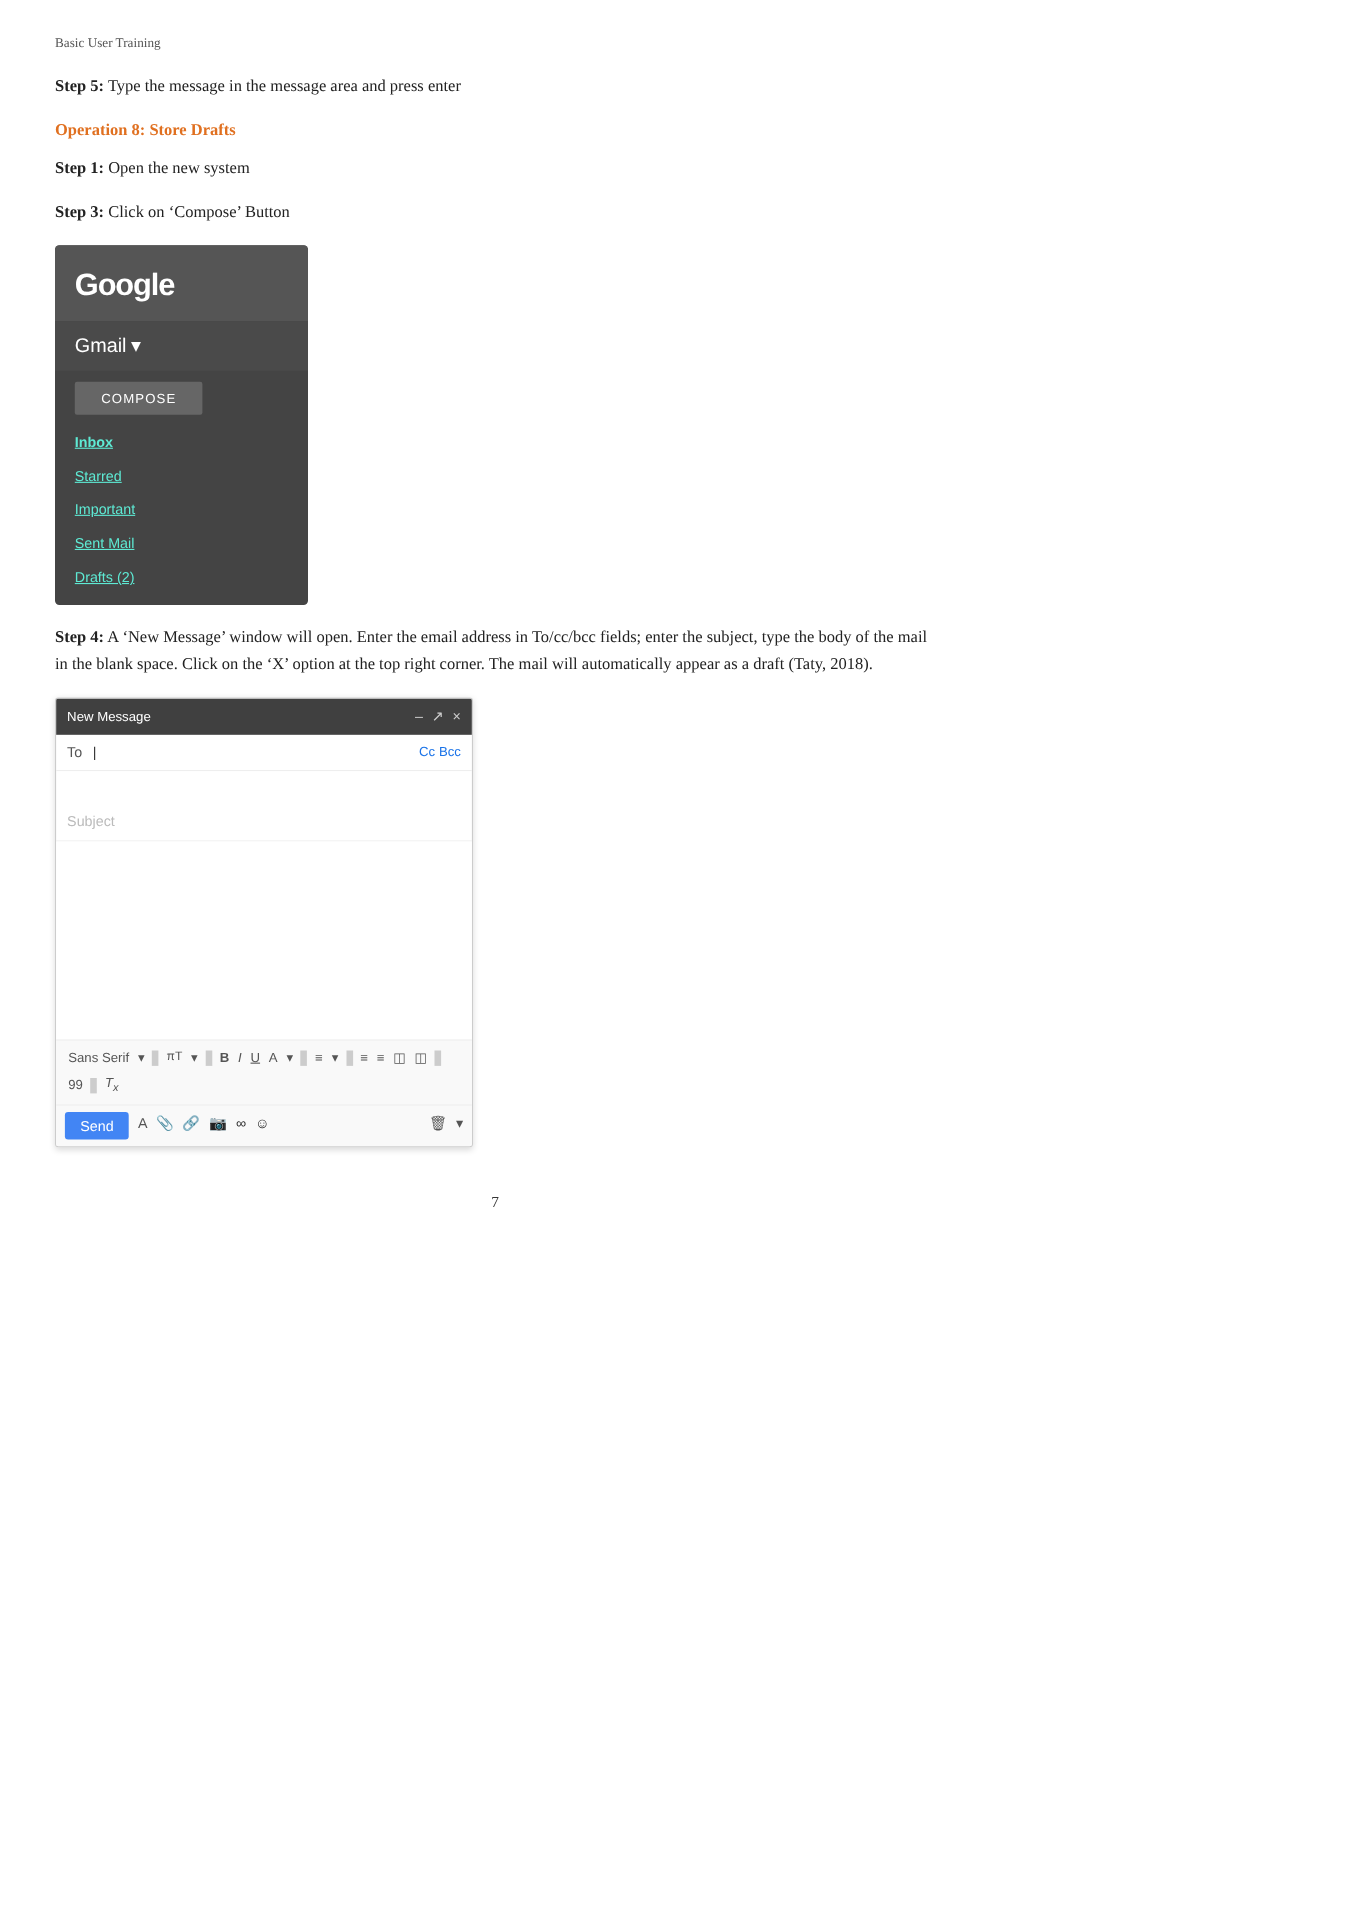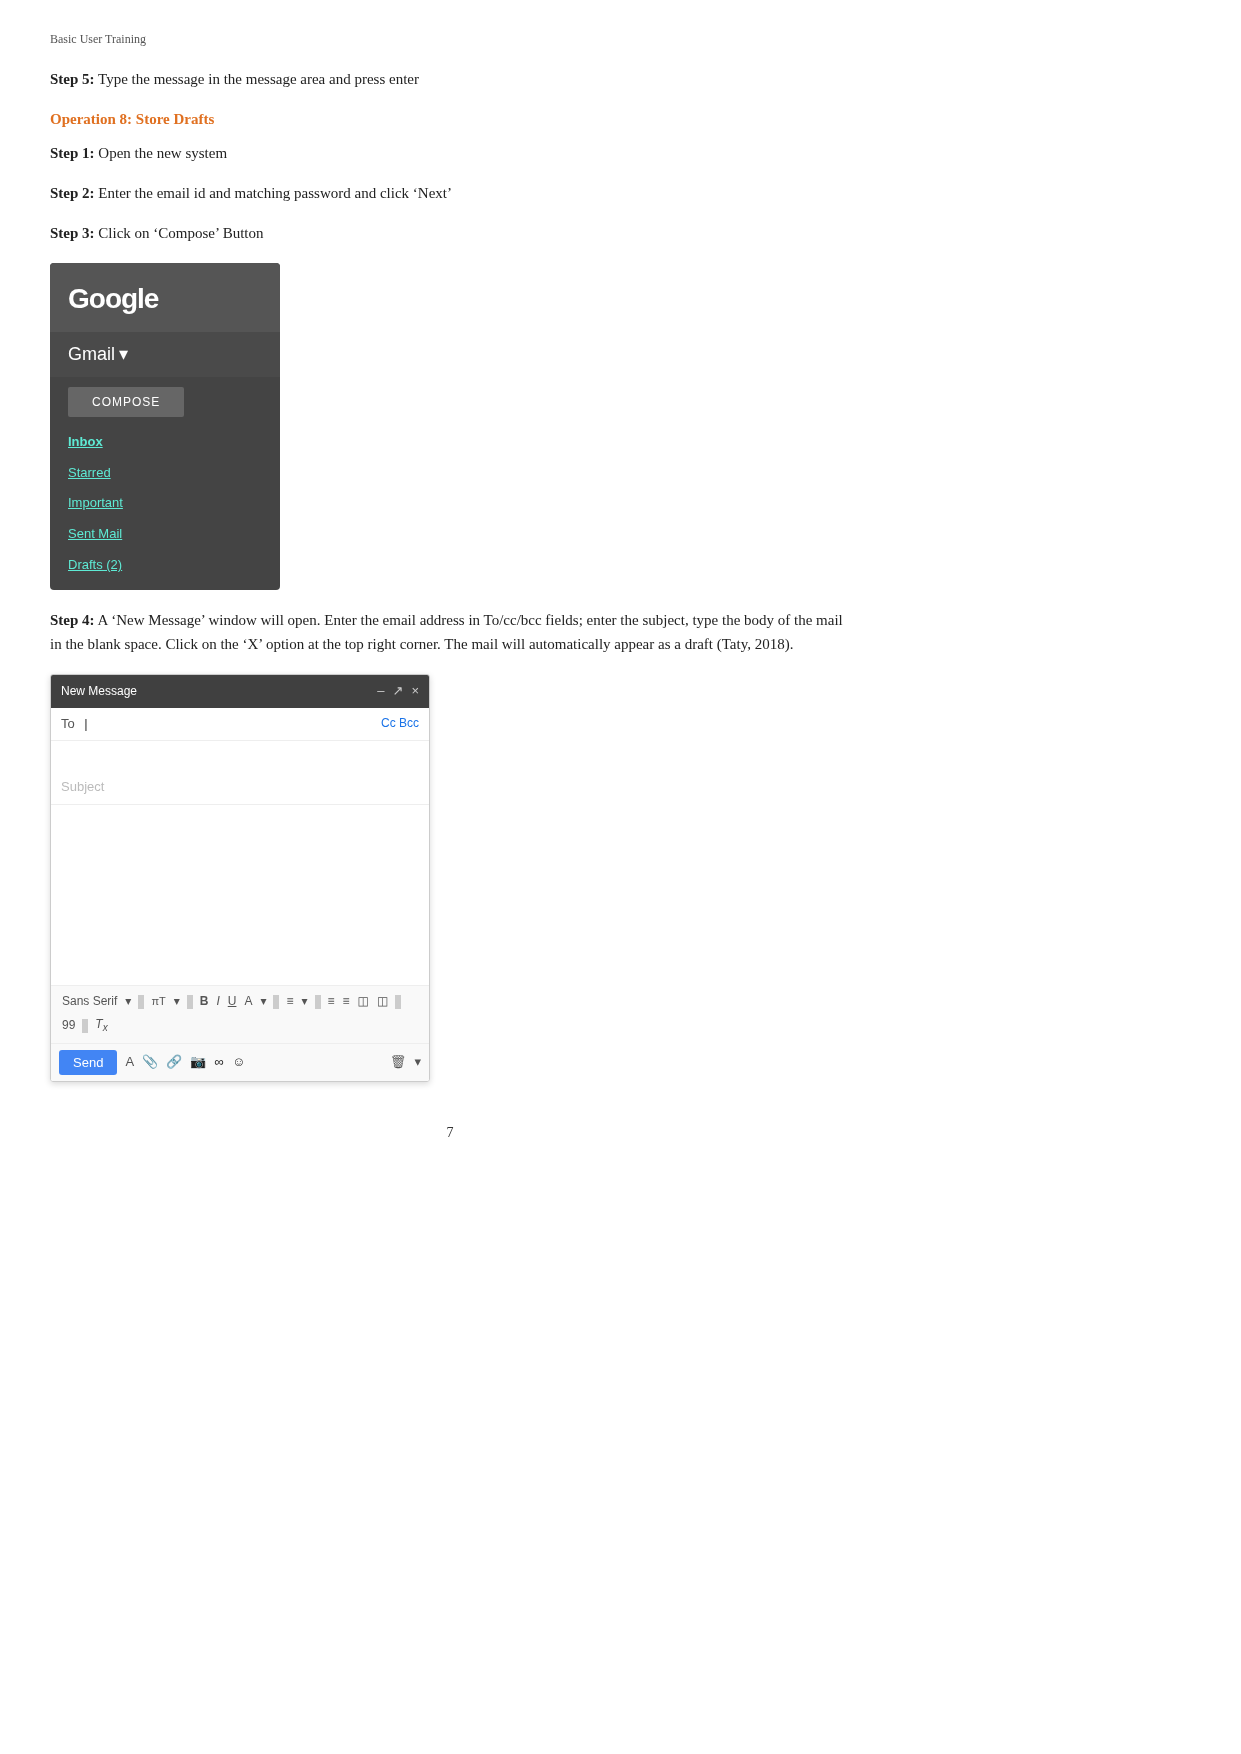--- a/index.html
+++ b/index.html
@@ -156,21 +156,21 @@
     .nm-toolbar-divider {
       width: 1px;
       height: 14px;
       background: #ccc;
       margin: 0 2px;
     }
     .nm-send-row {
       border-top: 1px solid #eee;
       padding: 6px 8px;
       display: flex;
-      align-items: center;
+      align-items: flex-start;
       gap: 8px;
       background: #f9f9f9;
     }
     .nm-send-btn {
       background: #4285f4;
       color: #fff;
       border: none;
       border-radius: 3px;
       padding: 5px 14px;
       font-size: 13px;
@@ -200,23 +200,20 @@
   <div class="step">
     <span class="step-bold">Step 5:</span><span> Type the message in the message area and press enter</span>
   </div>
 </div>
 
 <div class="operation-heading">Operation 8: Store Drafts</div>
 
 <div>
   <div class="step">
     <span class="step-bold">Step 1:</span><span> Open the new system</span>
-  </div>
-  <div class="step">
-    <span class="step-bold">Step 2:</span><span> Enter the email id and matching password and click ‘Next’</span>
   </div>
   <div class="step">
     <span class="step-bold">Step 3:</span><span> Click on ‘Compose’ Button</span>
   </div>
 </div>
 
 <div class="gmail-sidebar">
   <div class="gmail-logo-area">
     <div class="gmail-logo">Google</div>
   </div>

